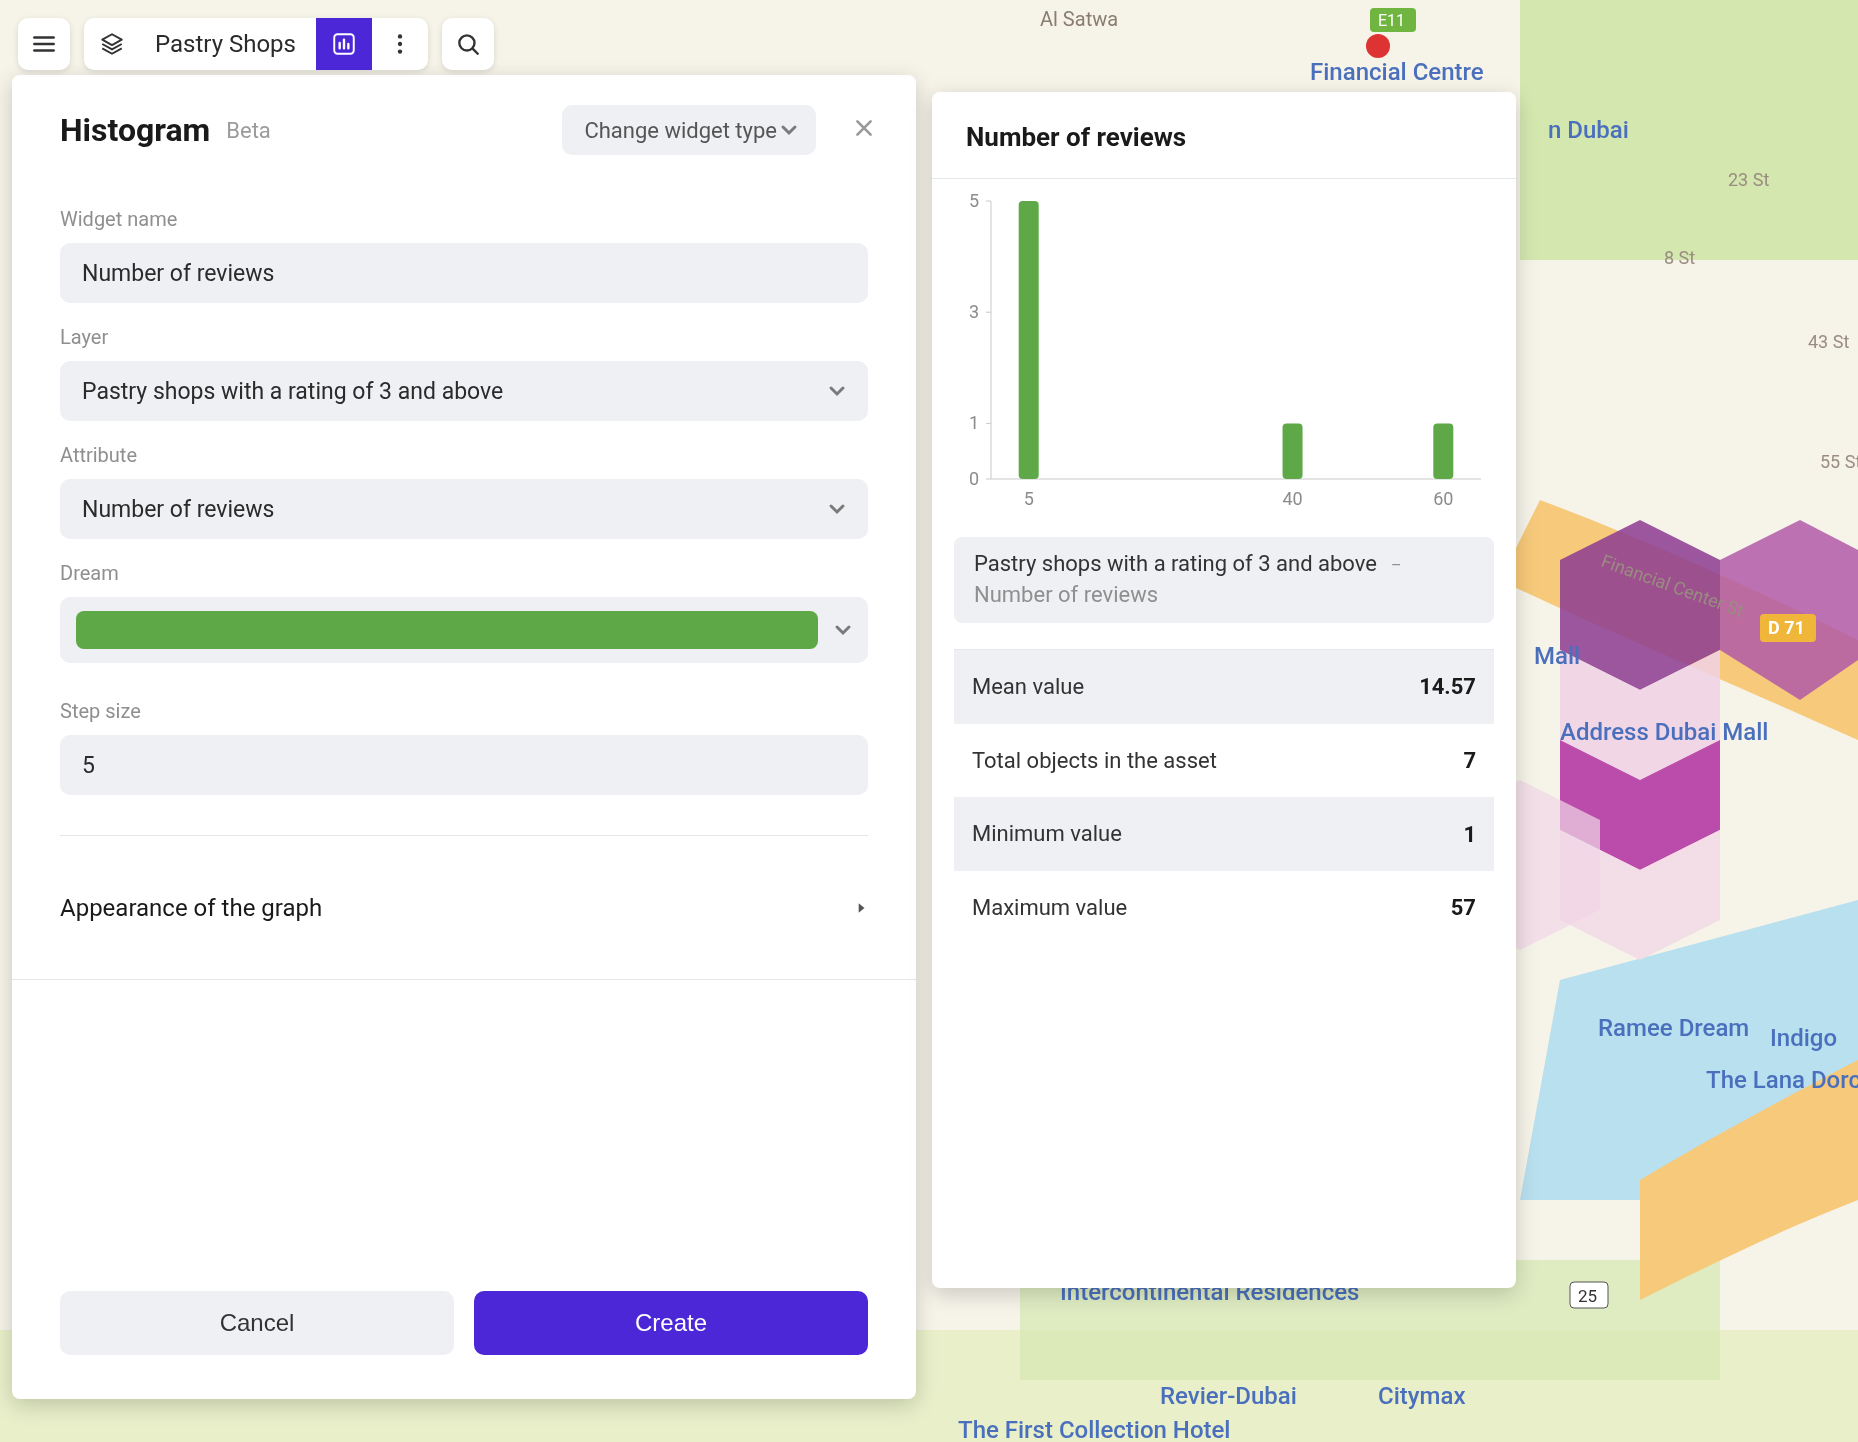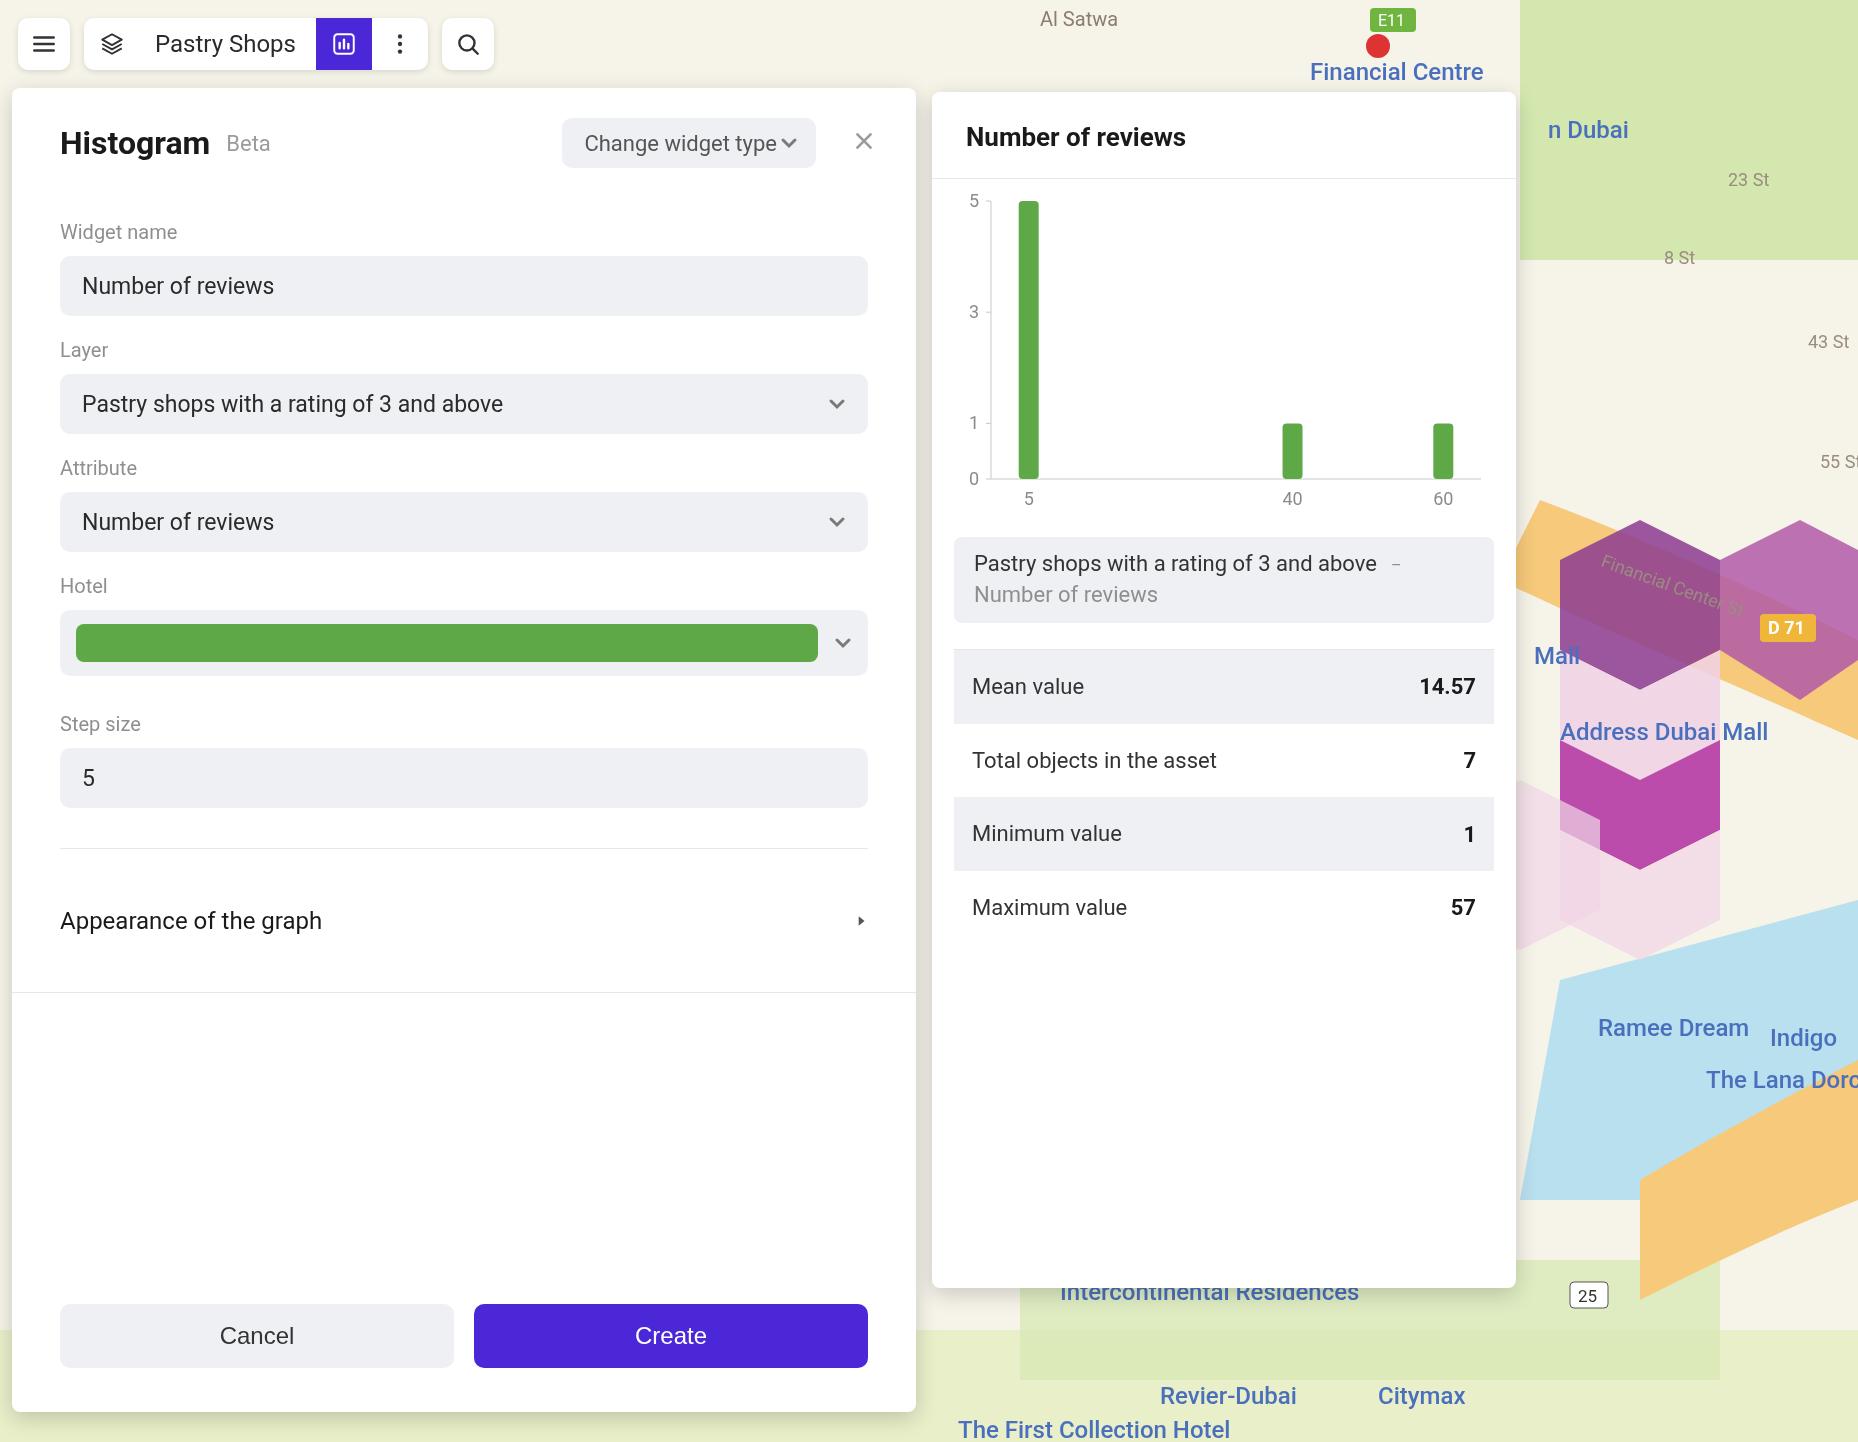--- a/index.html
+++ b/index.html
@@ -39,21 +39,21 @@
   .tb-seg.active { background: #4b27d8; color: #fff; }
   .tb-seg + .tb-seg { border-left: 1px solid rgba(0,0,0,0); }
   svg.icon { width: 26px; height: 26px; }
 
   
   .panel {
     position: absolute; z-index: 4; background: #ffffff; border-radius: 8px;
     box-shadow: 0 6px 22px rgba(0,0,0,.18);
     display: flex; flex-direction: column;
   }
-  .panel.left  { top: 88px; left: 12px; width: 904px; height: 1324px; }
+  .panel.left  { top: 75px; left: 12px; width: 904px; height: 1324px; }
   .panel.right { top: 92px; left: 932px; width: 584px; height: 1196px; }
 
   
   .left-header {
     display: flex; align-items: center; gap: 16px;
     padding: 30px 34px 26px 48px;
   }
   .left-header h1 { font-size: 32px; font-weight: 700; color: #1a1a1a; }
   .badge-beta { font-size: 22px; color: #9b9b9b; }
   .flex-spacer { flex: 1; }
@@ -249,21 +249,21 @@
     </div>
 
     <div class="field-label">Attribute</div>
     <div class="field-input select">
       <span>Number of reviews</span>
       <svg class="caret-down sel-caret" viewBox="0 0 12 12">
           <path d="M2 4l4 4 4-4" stroke="#7a7a7a" stroke-width="2" fill="none" stroke-linecap="round"></path>
         </svg>
     </div>
 
-    <div class="field-label">Hotel</div>
+    <div class="field-label">Dream</div>
     <div class="color-row">
       <div class="color-swatch" style="background:#5ea847;"></div>
       <svg class="caret-down" viewBox="0 0 12 12">
           <path d="M2 4l4 4 4-4" stroke="#7a7a7a" stroke-width="2" fill="none" stroke-linecap="round"></path>
         </svg>
     </div>
 
     <div class="field-label" style="margin-top:36px">Step size</div>
     <div class="field-input">
       <span>5</span>

